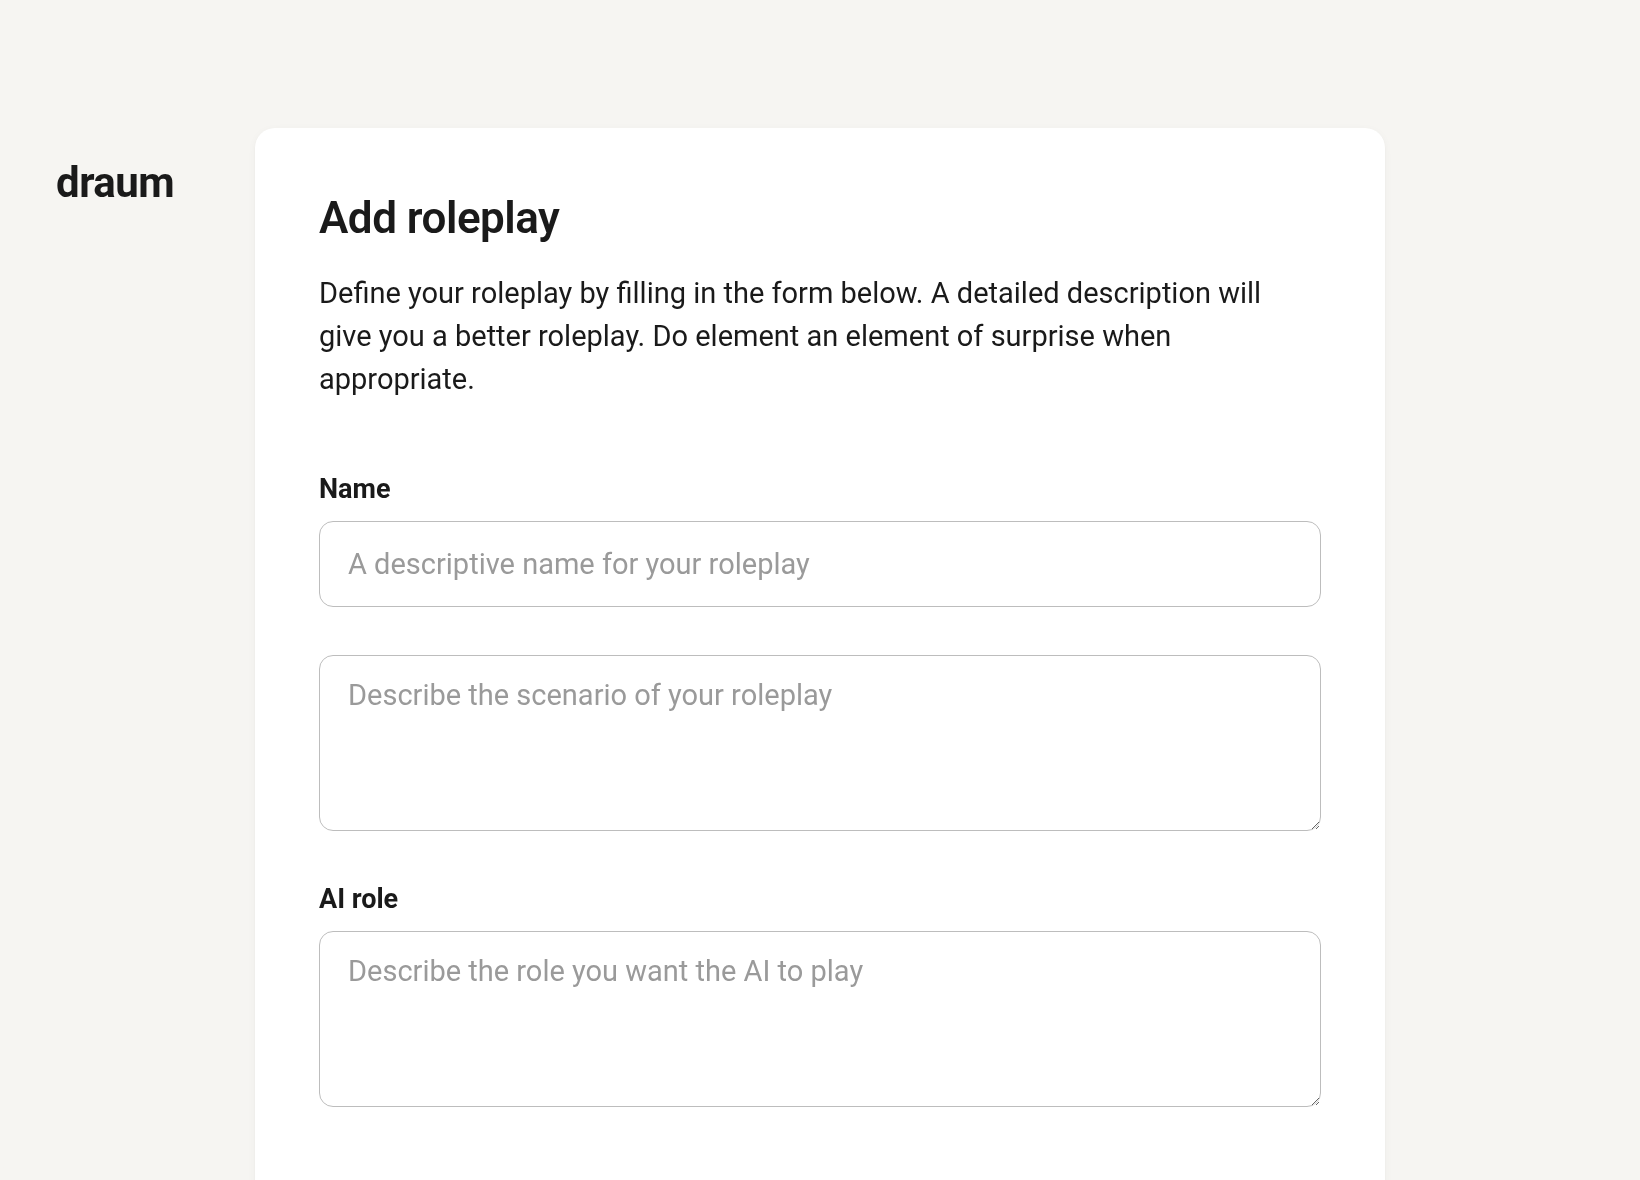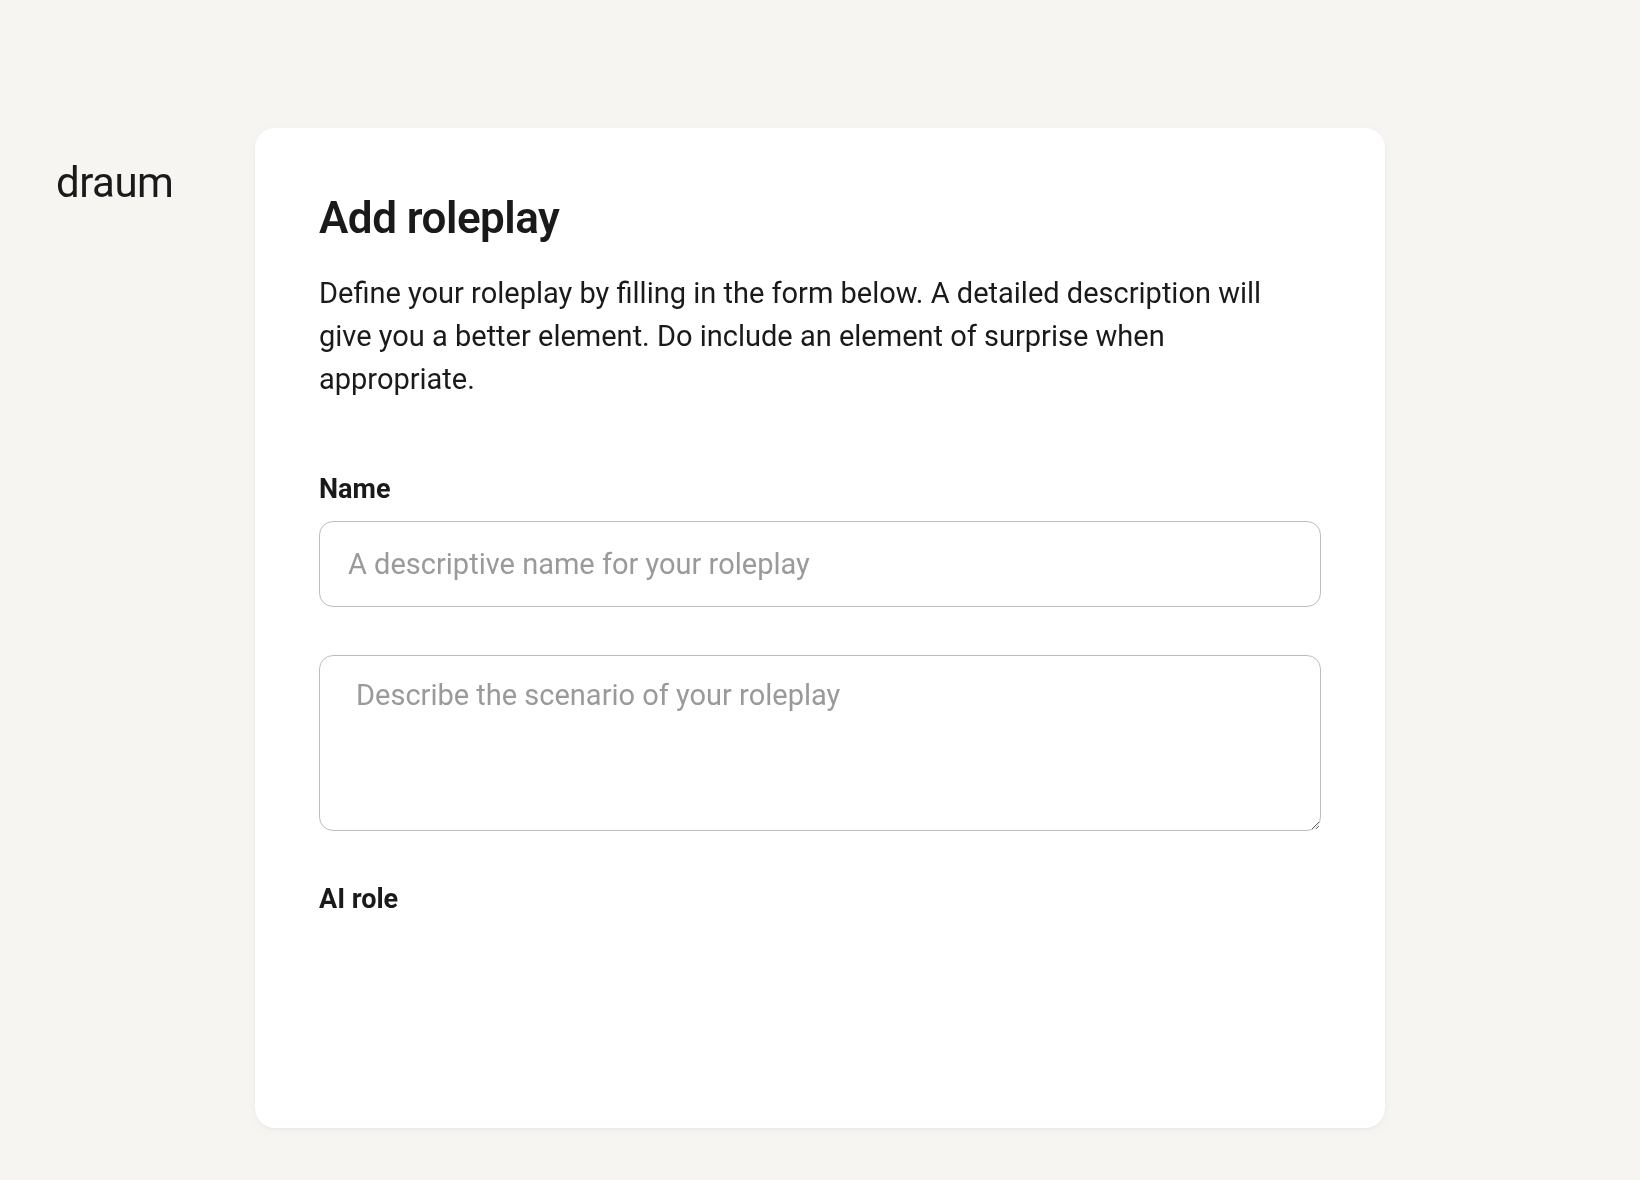--- a/index.html
+++ b/index.html
@@ -24,21 +24,21 @@
       border-radius: 24px;
       background: #f6f5f2;
       position: relative;
     }
     
     .logo {
       position: absolute;
       top: 30px;
       left: 56px;
       font-size: 42px;
-      font-weight: 400;
+      font-weight: 700;
       letter-spacing: -0.5px;
       color: #1a1a1a;
     }
     
     .card {
       background: #ffffff;
       border-radius: 20px;
       box-shadow: 0 2px 8px rgba(0,0,0,0.04), 0 1px 2px rgba(0,0,0,0.03);
       width: 1130px;
       margin: 128px auto 0 auto;
@@ -88,21 +88,21 @@
       outline: none;
     }
     
     .text-input::placeholder {
       color: #9a9a9a;
     }
     
     .textarea-input {
       width: 100%;
       min-height: 176px;
-      padding: 22px 36px;
+      padding: 22px 28px;
       font-size: 29px;
       font-family: inherit;
       color: #1a1a1a;
       background: #ffffff;
       border: 1.5px solid #bdbdbd;
       border-radius: 14px;
       outline: none;
       resize: vertical;
     }
     
@@ -114,30 +114,31 @@
 <body>
 
 <div class="app-container">
 
   <div class="logo">draum</div>
 
   <div class="card">
 
     <h1 class="page-title">Add roleplay</h1>
 
-    <p class="page-description">Define your roleplay by filling in the form below. A detailed description will give you a better element. Do include an element of surprise when appropriate.</p>
+    <p class="page-description">Define your roleplay by filling in the form below. A detailed description will give you a better roleplay. Do element an element of surprise when appropriate.</p>
 
     <div class="form-group">
       <label class="form-label">Name</label>
       <input type="text" class="text-input" placeholder="A descriptive name for your roleplay" style="">
     </div>
 
     <div class="form-group">
       <textarea class="textarea-input" placeholder="Describe the scenario of your roleplay" style=""></textarea>
     </div>
 
     <div class="form-group">
       <label class="form-label">AI role</label>
+      <textarea class="textarea-input" placeholder="Describe the role you want the AI to play" style=""></textarea>
     </div>
 
   </div>
 
 </div>
 
 </body></html>

